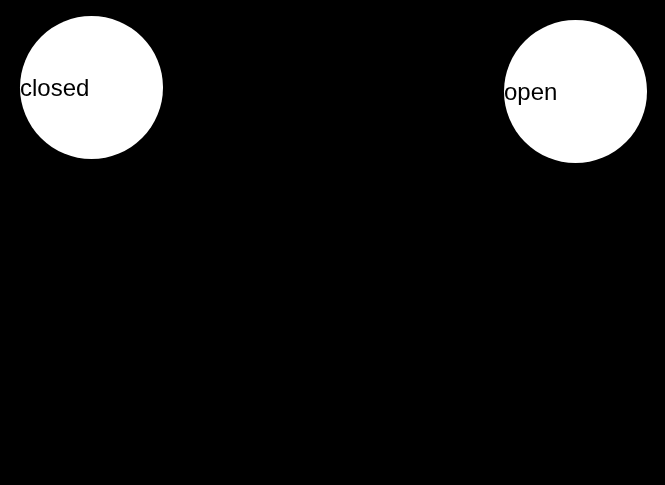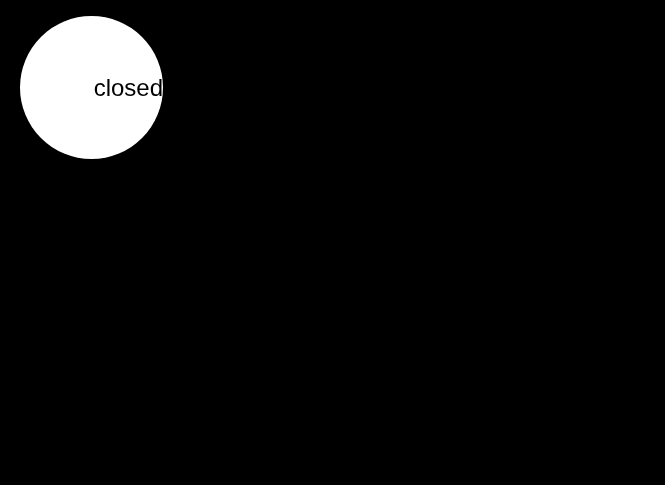--- a/index.html
+++ b/index.html
@@ -18,21 +18,21 @@
     width: 665px;
     height: 485px;
     background: #000000;
   }
   .state-node {
     position: absolute;
     background: #ffffff;
     border-radius: 50%;
     display: flex;
     align-items: center;
-    justify-content: flex-end;
+    justify-content: flex-start;
   }
   .node-closed {
     left: 20px;
     top: 16px;
     width: 143px;
     height: 143px;
   }
   .node-open {
     left: 504px;
     top: 20px;
@@ -56,15 +56,18 @@
 </style>
 </head>
 <body>
 
 <div class="canvas">
 
   <div class="state-node node-closed">
     <span class="node-label">closed</span>
   </div>
 
+  <div class="state-node node-open">
+    <span class="node-label">open</span>
+  </div>
 
 
 </div>
 
 </body></html>

